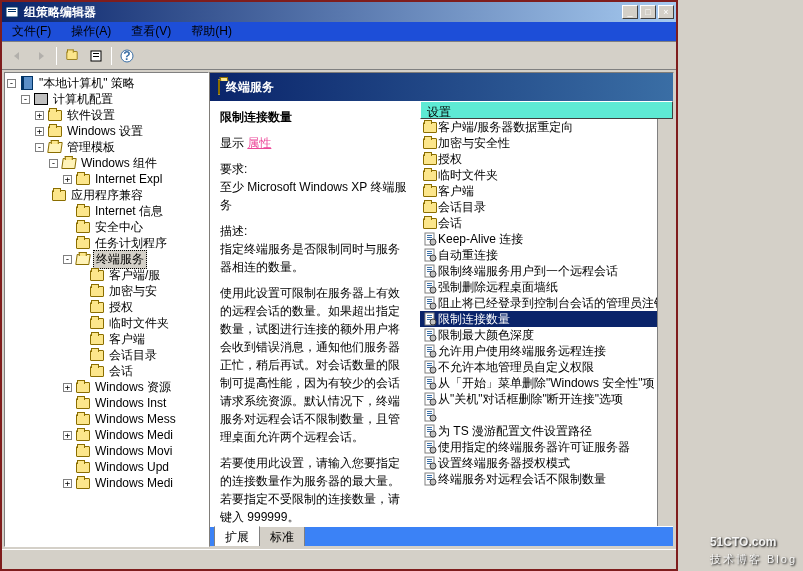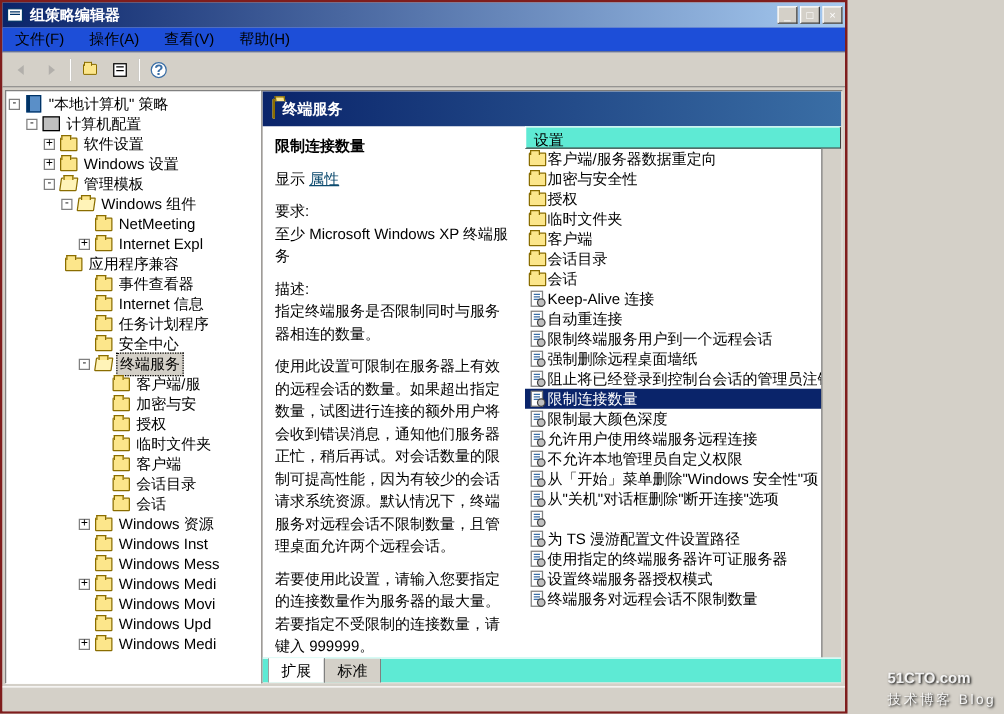--- a/index.html
+++ b/index.html
@@ -39,31 +39,31 @@
 .computer-icon { width: 14px; height: 12px; background: #c0c0c0; border: 1px solid #000; position: relative; }
 .book-icon { width: 12px; height: 14px; background: #5a8fc8; border: 1px solid #003366; border-left: 3px solid #003366; }
 
 .details-pane { flex: 1; display: flex; flex-direction: column; border: 1px inset #d4d0c8; background: #fff; overflow: hidden; }
 .details-header { background: linear-gradient(to right, #0a246a, #3a6ea5); color: #fff; height: 28px; display: flex; align-items: center; padding: 0 8px; gap: 6px; font-weight: bold; font-size: 14px; }
 .details-body { flex: 1; display: flex; overflow: hidden; }
 
 .desc-pane { width: 210px; padding: 8px 10px; overflow: hidden; font-family: "SimSun"; }
 .desc-title { font-weight: bold; margin-bottom: 8px; }
 .desc-line { margin-bottom: 8px; line-height: 1.5; }
-.desc-link { color: #0c4a6e; text-decoration: underline; }
+.desc-link { color: #ec4899; text-decoration: underline; }
 
 .list-pane { flex: 1; border-left: 0; overflow: hidden; position: relative; }
 .list-header { background: #5eead4; height: 18px; border: 1px solid; border-color: #fff #404040 #404040 #fff; padding: 2px 6px; position: sticky; top: 0; }
 .list-body { overflow-y: auto; height: calc(100% - 18px); }
 .list-row { display: flex; align-items: center; height: 16px; padding: 0 2px; gap: 0; }
 .list-row.selected { background: #0a246a; color: #fff; }
 .list-row-icon { width: 16px; display: inline-flex; align-items: center; justify-content: center; }
 .list-scrollbar { position: absolute; right: 0; top: 18px; bottom: 0; width: 16px; background: #d4d0c8; border-left: 1px solid #808080; }
 
-.tabs { height: 20px; background: #5eead4; display: flex; align-items: flex-start; padding-left: 4px; border-top: 1px solid #fff; }
+.tabs { height: 20px; background: #3b82f6; display: flex; align-items: flex-start; padding-left: 4px; border-top: 1px solid #fff; }
 .tab { padding: 2px 10px; border: 1px solid #808080; border-top: none; background: #d4d0c8; border-bottom-left-radius: 3px; border-bottom-right-radius: 3px; margin-right: -1px; }
 .tab.active { background: #fff; border-top: 1px solid #fff; position: relative; top: -1px; }
 
 .statusbar { height: 20px; background: #d4d0c8; border-top: 1px solid #fff; }
 
 .watermark { position: absolute; right: 6px; bottom: 4px; color: rgba(255,255,255,0.9); font-family: Arial; font-size: 22px; font-weight: bold; text-shadow: 1px 1px 2px #000; pointer-events: none; }
 .watermark .sub { font-size: 11px; font-weight: normal; letter-spacing: 2px; display: block; text-align: right; }
 </style>
 </head>
 <body>
@@ -175,29 +175,20 @@
             <div class="tree-item" style="padding-left: 44px;">
               <span class="tree-toggle">-</span>
               <span class="tree-icon">
                 <span class="folder-open"></span>
               </span>
               <span class="tree-label">Windows 组件</span>
             </div>
           </li>
           <li>
             <div class="tree-item" style="padding-left: 58px;">
-              <span class="tree-spacer"></span>
-              <span class="tree-icon">
-                <span class="folder-closed"></span>
-              </span>
-              <span class="tree-label">NetMeeting</span>
-            </div>
-          </li>
-          <li>
-            <div class="tree-item" style="padding-left: 58px;">
               <span class="tree-toggle">+</span>
               <span class="tree-icon">
                 <span class="folder-closed"></span>
               </span>
               <span class="tree-label">Internet Expl</span>
             </div>
           </li>
           <li>
             <div class="tree-item" style="padding-left: 34px;">
               <span class="tree-spacer"></span>
@@ -206,48 +197,39 @@
               </span>
               <span class="tree-label">应用程序兼容</span>
             </div>
           </li>
           <li>
             <div class="tree-item" style="padding-left: 58px;">
               <span class="tree-spacer"></span>
               <span class="tree-icon">
                 <span class="folder-closed"></span>
               </span>
-              <span class="tree-label">事件查看器</span>
-            </div>
-          </li>
-          <li>
-            <div class="tree-item" style="padding-left: 58px;">
-              <span class="tree-spacer"></span>
-              <span class="tree-icon">
-                <span class="folder-closed"></span>
-              </span>
               <span class="tree-label">Internet 信息</span>
             </div>
           </li>
           <li>
             <div class="tree-item" style="padding-left: 58px;">
               <span class="tree-spacer"></span>
               <span class="tree-icon">
                 <span class="folder-closed"></span>
               </span>
+              <span class="tree-label">安全中心</span>
+            </div>
+          </li>
+          <li>
+            <div class="tree-item" style="padding-left: 58px;">
+              <span class="tree-spacer"></span>
+              <span class="tree-icon">
+                <span class="folder-closed"></span>
+              </span>
               <span class="tree-label">任务计划程序</span>
-            </div>
-          </li>
-          <li>
-            <div class="tree-item" style="padding-left: 58px;">
-              <span class="tree-spacer"></span>
-              <span class="tree-icon">
-                <span class="folder-closed"></span>
-              </span>
-              <span class="tree-label">安全中心</span>
             </div>
           </li>
           <li>
             <div class="tree-item selected" style="padding-left: 58px;">
               <span class="tree-toggle">-</span>
               <span class="tree-icon">
                 <span class="folder-open"></span>
               </span>
               <span class="tree-label">终端服务</span>
             </div>

